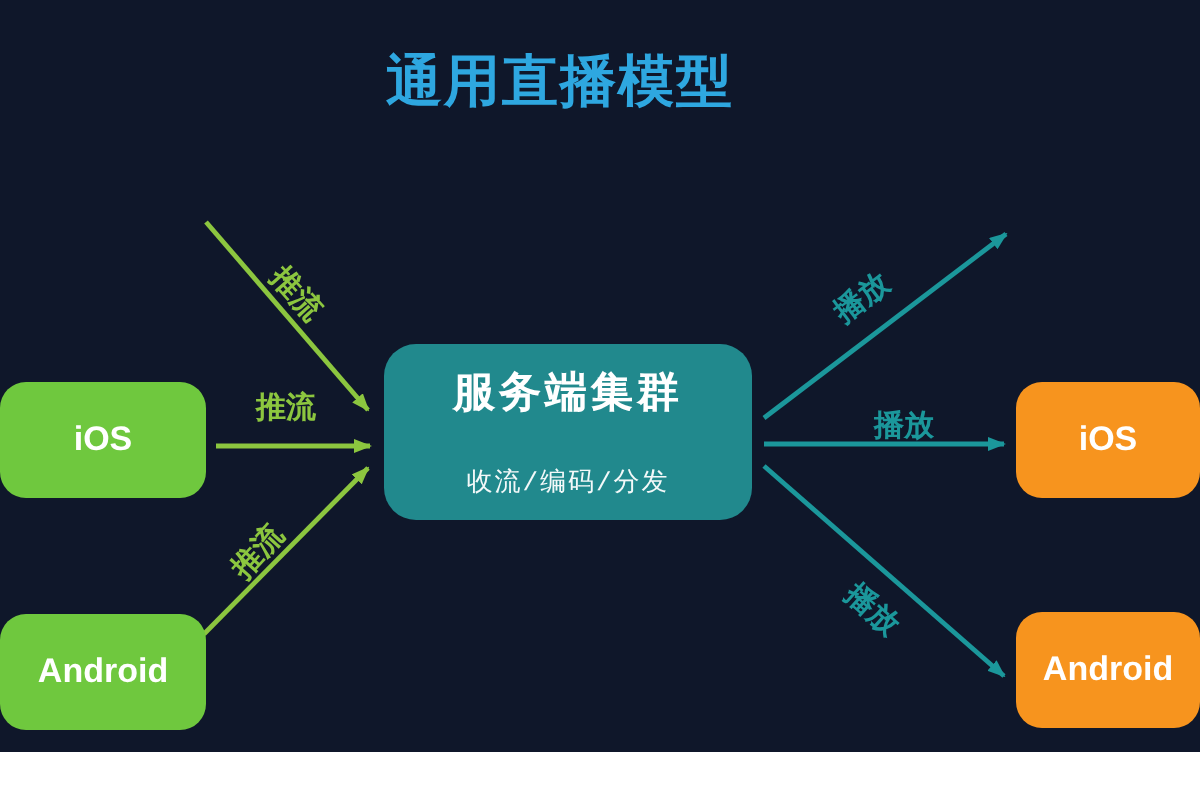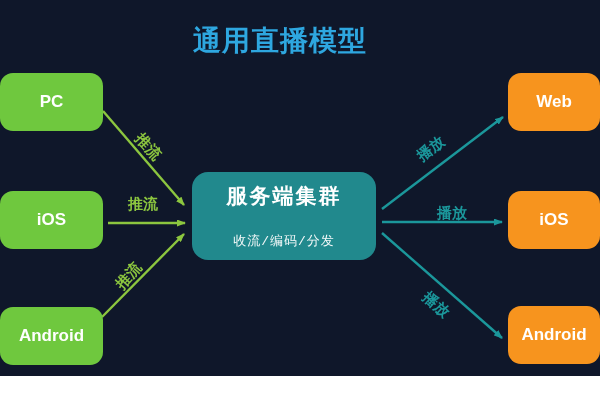--- a/index.html
+++ b/index.html
@@ -53,38 +53,32 @@
       </marker>
     </defs>
     <line class="push-line" x1="103" y1="111" x2="184" y2="205" marker-end="url(#ah-g)"></line>
     <line class="push-line" x1="108" y1="223" x2="185" y2="223" marker-end="url(#ah-g)"></line>
     <line class="push-line" x1="102" y1="317" x2="184" y2="234" marker-end="url(#ah-g)"></line>
     <line class="play-line" x1="382" y1="209" x2="503" y2="117" marker-end="url(#ah-t)"></line>
     <line class="play-line" x1="382" y1="222" x2="502" y2="222" marker-end="url(#ah-t)"></line>
     <line class="play-line" x1="382" y1="233" x2="502" y2="338" marker-end="url(#ah-t)"></line>
   </svg>
 
-  <div class="box source src-pc">
-    <span>PC</span>
-  </div>
   <div class="box source src-ios">
     <span>iOS</span>
   </div>
   <div class="box source src-android">
     <span>Android</span>
   </div>
 
   <div class="server">
     <div class="t">服务端集群</div>
     <div class="s">收流/编码/分发</div>
   </div>
 
-  <div class="box target tgt-web">
-    <span>Web</span>
-  </div>
   <div class="box target tgt-ios">
     <span>iOS</span>
   </div>
   <div class="box target tgt-android">
     <span>Android</span>
   </div>
 
   <div class="arrow-label push" style="left:148px;top:147px;--rot:48deg">推流</div>
   <div class="arrow-label push" style="left:143px;top:204px">推流</div>
   <div class="arrow-label push" style="left:129px;top:276px;--rot:-48deg">推流</div>

